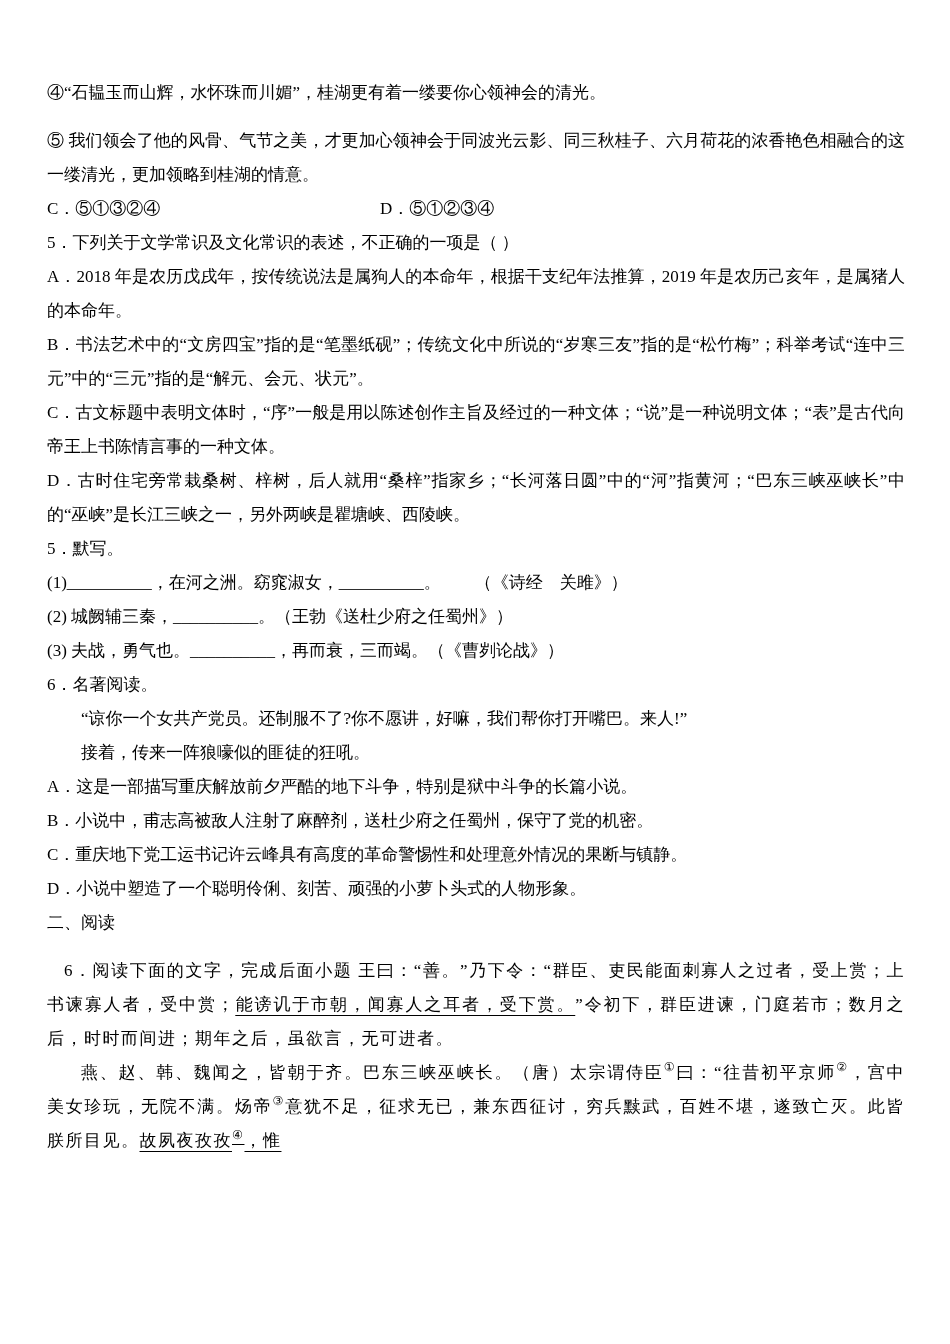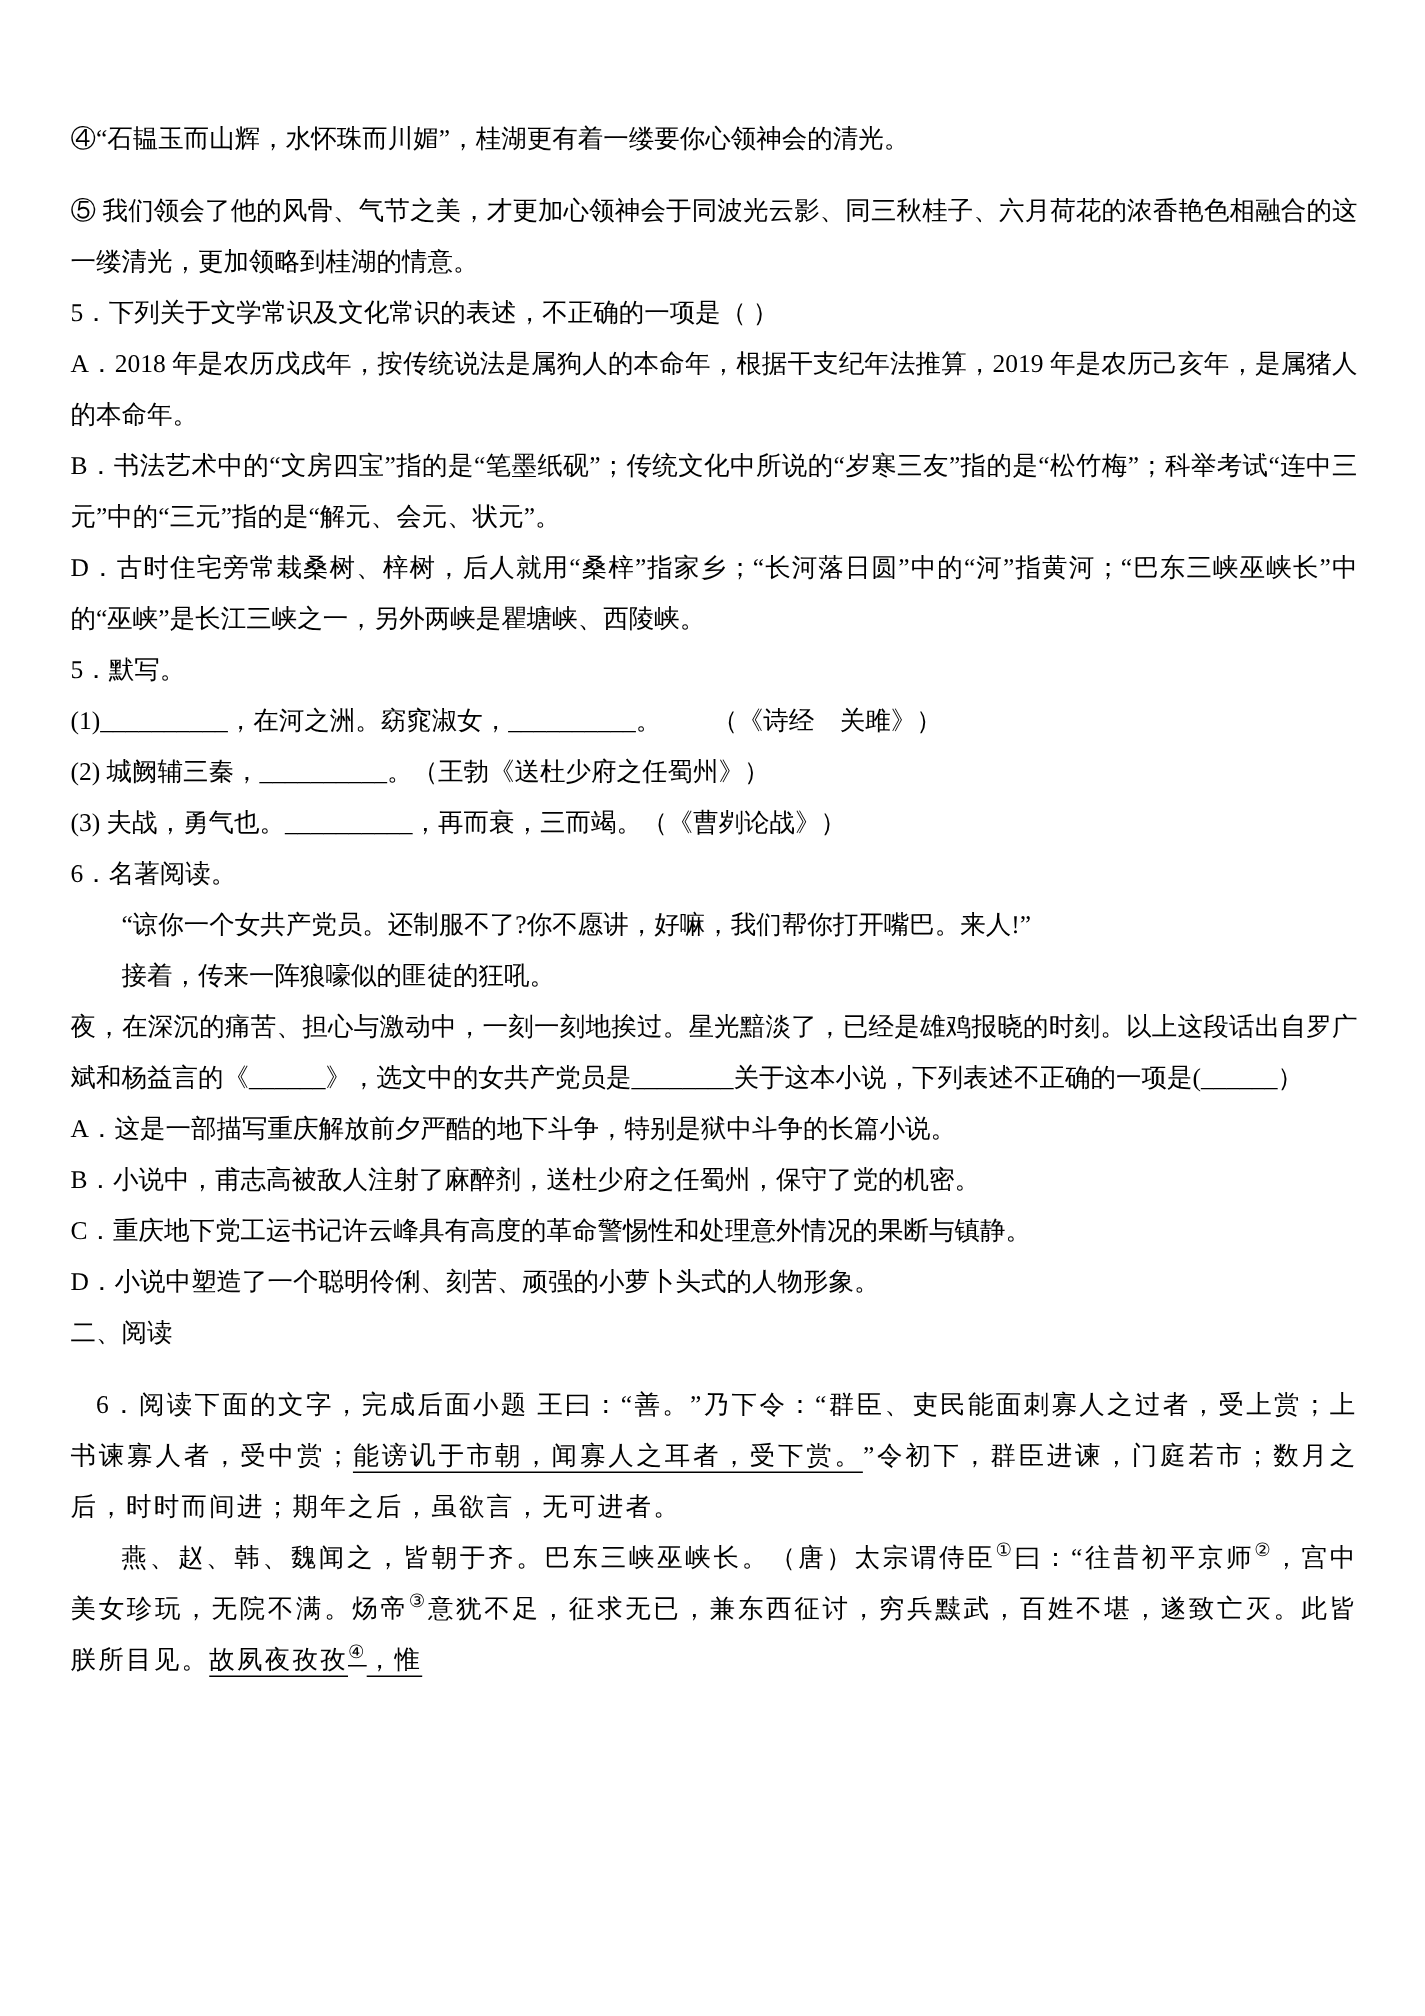--- a/index.html
+++ b/index.html
@@ -40,32 +40,33 @@
     width: 333px;
   }
 </style>
 </head>
 <body>
 
 <div class="page">
   <div>
       <div class="para"><span>④“石韫玉而山辉，水怀珠而川媚”，桂湖更有着一缕要你心领神会的清光。</span></div>
       <div class="para gap"><span>⑤ 我们领会了他的风骨、气节之美，才更加心领神会于同波光云影、同三秋桂子、六月荷花的浓香艳色相融合的这一缕清光，更加领略到桂湖的情意。</span></div>
+      <div class="para"><span class="col-a">C．⑤①③②④</span><span class="col-b">D．⑤①②③④</span></div>
       <div class="para"><span>5．下列关于文学常识及文化常识的表述，不正确的一项是（  ）</span></div>
       <div class="para"><span>A．2018 年是农历戊戌年，按传统说法是属狗人的本命年，根据干支纪年法推算，2019 年是农历己亥年，是属猪人的本命年。</span></div>
       <div class="para"><span>B．书法艺术中的“文房四宝”指的是“笔墨纸砚”；传统文化中所说的“岁寒三友”指的是“松竹梅”；科举考试“连中三元”中的“三元”指的是“解元、会元、状元”。</span></div>
+      <div class="para"><span>C．古文标题中表明文体时，“序”一般是用以陈述创作主旨及经过的一种文体；“说”是一种说明文体；“表”是古代向帝王上书陈情言事的一种文体。</span></div>
       <div class="para"><span>D．古时住宅旁常栽桑树、梓树，后人就用“桑梓”指家乡；“长河落日圆”中的“河”指黄河；“巴东三峡巫峡长”中的“巫峡”是长江三峡之一，另外两峡是瞿塘峡、西陵峡。</span></div>
       <div class="para"><span>5．默写。</span></div>
       <div class="para"><span>(1)__________，在河之洲。窈窕淑女，__________。　　（《诗经　关雎》）</span></div>
       <div class="para"><span>(2) 城阙辅三秦，__________。（王勃《送杜少府之任蜀州》）</span></div>
       <div class="para"><span>(3) 夫战，勇气也。__________，再而衰，三而竭。（《曹刿论战》）</span></div>
       <div class="para"><span>6．名著阅读。</span></div>
       <div class="para indent2 bold"><span>“谅你一个女共产党员。还制服不了?你不愿讲，好嘛，我们帮你打开嘴巴。来人!”</span></div>
       <div class="para indent2 bold"><span>接着，传来一阵狼嚎似的匪徒的狂吼。</span></div>
-      <div class="para"><span class="bold">夜，在深沉的痛苦、担心与激动中，一刻一刻地挨过。星光黯淡了，已经是雄鸡报晓的时刻。</span><span>以上这段话出自罗广斌和杨益言的《______》，选文中的女共产党员是________关于这本小说，下列表述不正确的一项是(______）</span></div>
       <div class="para"><span>A．这是一部描写重庆解放前夕严酷的地下斗争，特别是狱中斗争的长篇小说。</span></div>
       <div class="para"><span>B．小说中，甫志高被敌人注射了麻醉剂，送杜少府之任蜀州，保守了党的机密。</span></div>
       <div class="para"><span>C．重庆地下党工运书记许云峰具有高度的革命警惕性和处理意外情况的果断与镇静。</span></div>
       <div class="para"><span>D．小说中塑造了一个聪明伶俐、刻苦、顽强的小萝卜头式的人物形象。</span></div>
       <div class="para"><span>二、阅读</span></div>
       <div class="para indent1 wide gap"><span>6．阅读下面的文字，完成后面小题 王曰：“善。”乃下令：“群臣、吏民能面刺寡人之过者，受上赏；上书谏寡人者，受中赏；</span><span class="u">能谤讥于市朝，闻寡人之耳者，受下赏。</span><span>”令初下，群臣进谏，门庭若市；数月之后，时时而间进；期年之后，虽欲言，无可进者。</span></div>
       <div class="para indent2 wide"><span>燕、赵、韩、魏闻之，皆朝于齐。巴东三峡巫峡长。（唐）太宗谓侍臣</span><sup>①</sup><span>曰：“往昔初平京师</span><sup>②</sup><span>，宫中美女珍玩，无院不满。炀帝</span><sup>③</sup><span>意犹不足，征求无已，兼东西征讨，穷兵黩武，百姓不堪，遂致亡灭。此皆朕所目见。</span><span class="u">故夙夜孜孜</span><sup class="u">④</sup><span class="u">，惟</span></div>
     </div>
 </div>
 

